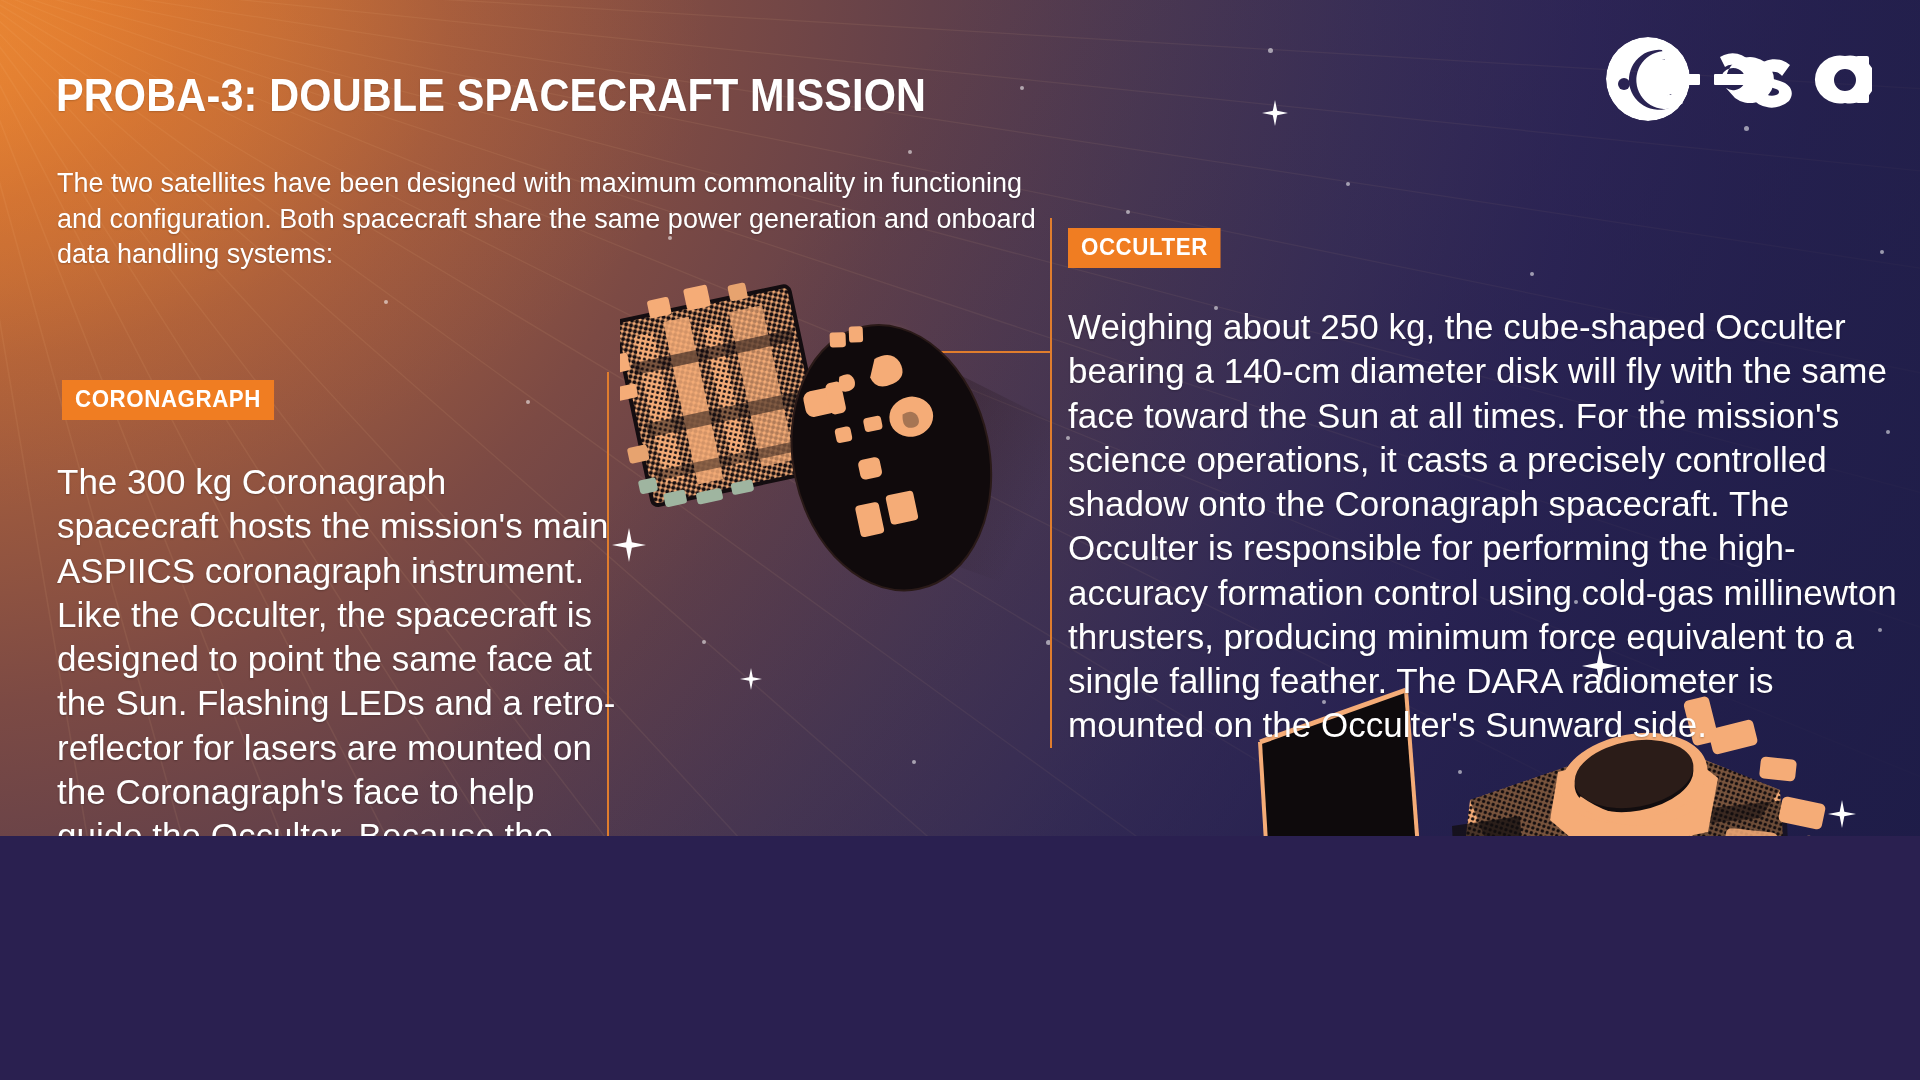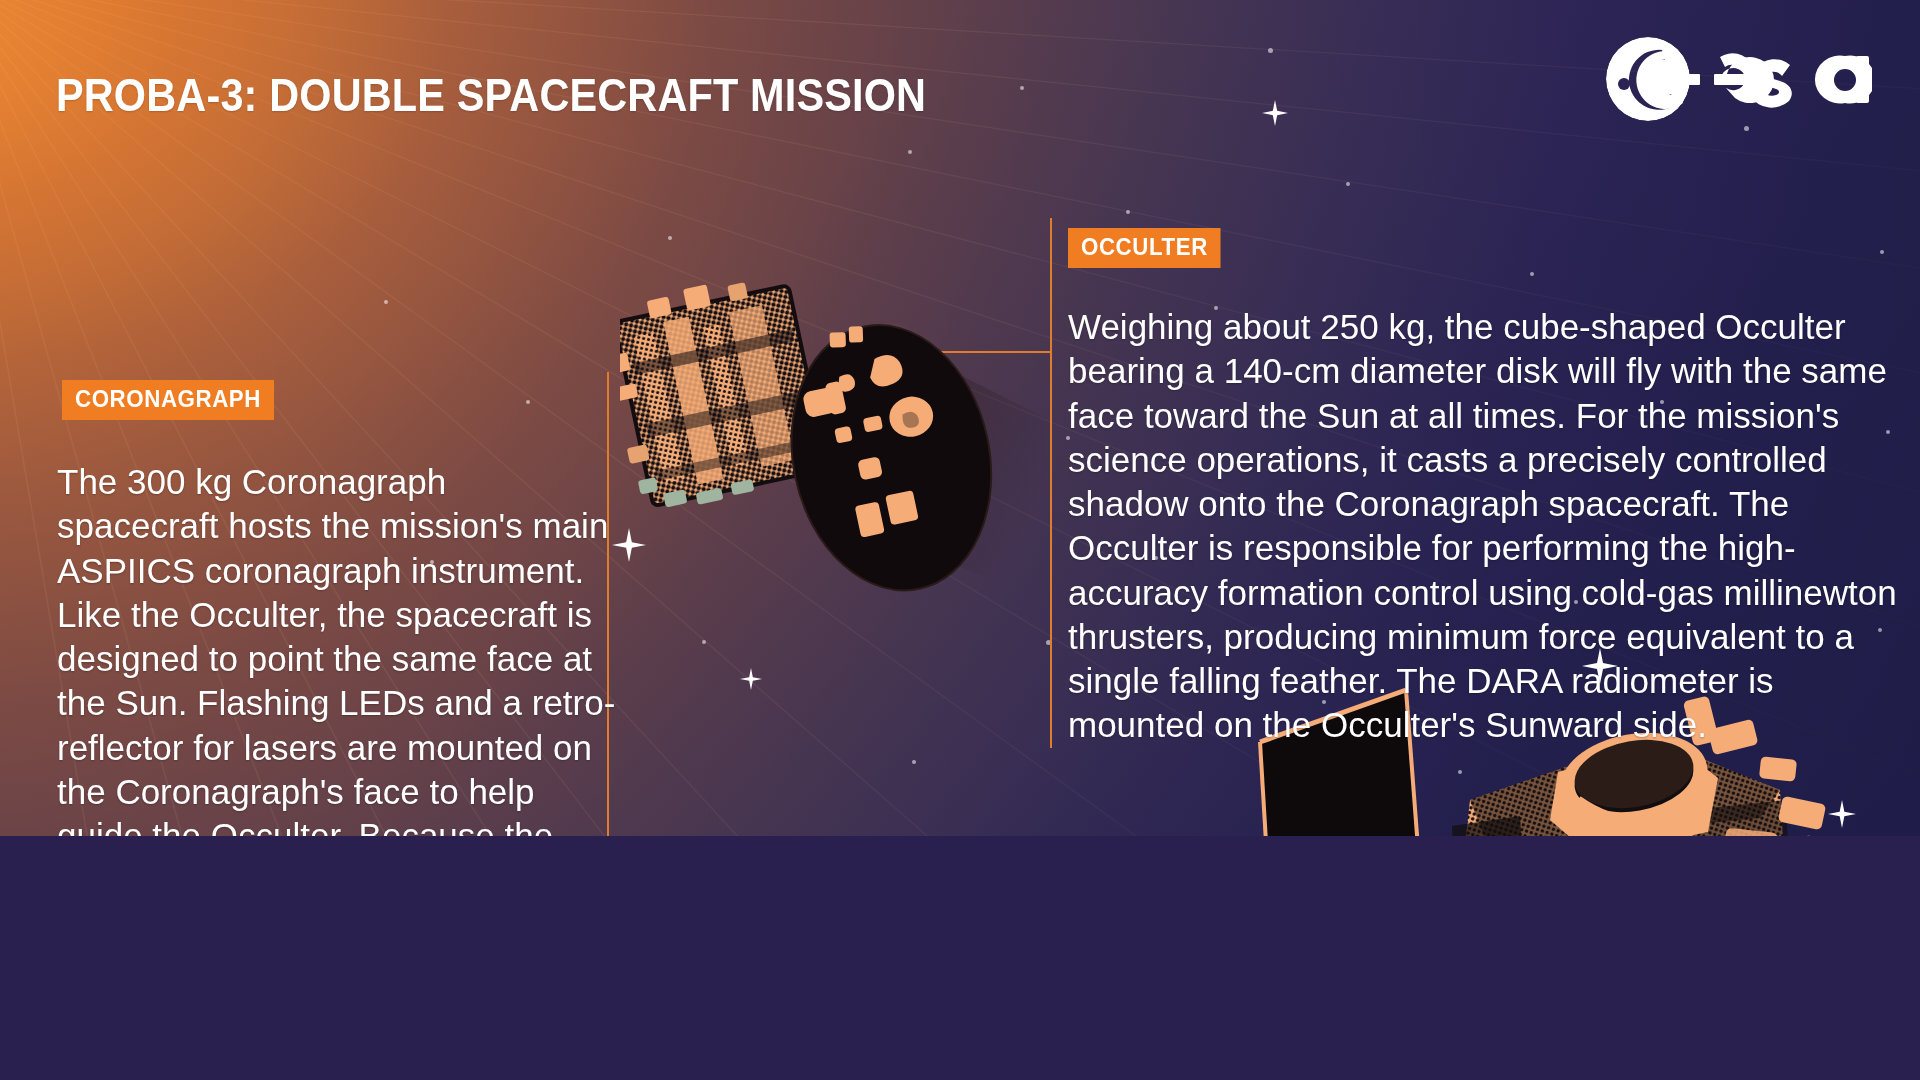--- a/index.html
+++ b/index.html
@@ -241,20 +241,21 @@
         <rect x="110" y="38" width="38" height="11" rx="1"></rect>
         <path d="M116 21 a23 23 0 0 1 32 7 l-11 6 a11 11 0 0 0 -16 -3 Z"></path>
         <path d="M186 29 a23 22 0 0 0 -34 3 c-4 8 1 15 11 18 l9 3 c4 1 4 5 0 6 c-5 2 -11 0 -14 -5 l-11 7 a25 24 0 0 0 38 4 c6 -8 2 -17 -9 -20 l-10 -3 c-4 -1 -3 -5 1 -6 c5 -1 9 1 11 4 Z"></path>
         <path d="M241 20 a25 24 0 1 0 0 47 a25 24 0 1 0 0 -47 Z m0 13 a11 11 0 1 1 0 22 a11 11 0 1 1 0 -22 Z"></path>
         <rect x="252" y="20" width="13" height="47" rx="2"></rect>
       </g>
     </svg>
   </div>
 
   <div class="title">PROBA-3: DOUBLE SPACECRAFT MISSION</div>
+  <div class="intro">The two satellites have been designed with maximum commonality in functioning and configuration. Both spacecraft share the same power generation and onboard data handling systems:</div>
 
   <div class="conn conn-v" style="left:607px;top:372px;height:680px;"></div>
   <div class="conn conn-h" style="left:607px;top:975px;width:618px;"></div>
   <div class="dot" style="left:1214px;top:958px;width:36px;height:36px;"></div>
 
   <div class="conn conn-v" style="left:1050px;top:218px;height:530px;"></div>
   <div class="conn conn-h" style="left:892px;top:351px;width:160px;"></div>
   <div class="dot" style="left:873px;top:334px;width:36px;height:36px;"></div>
 
   <div class="craft" style="left:620px;top:270px;width:430px;height:360px;">

